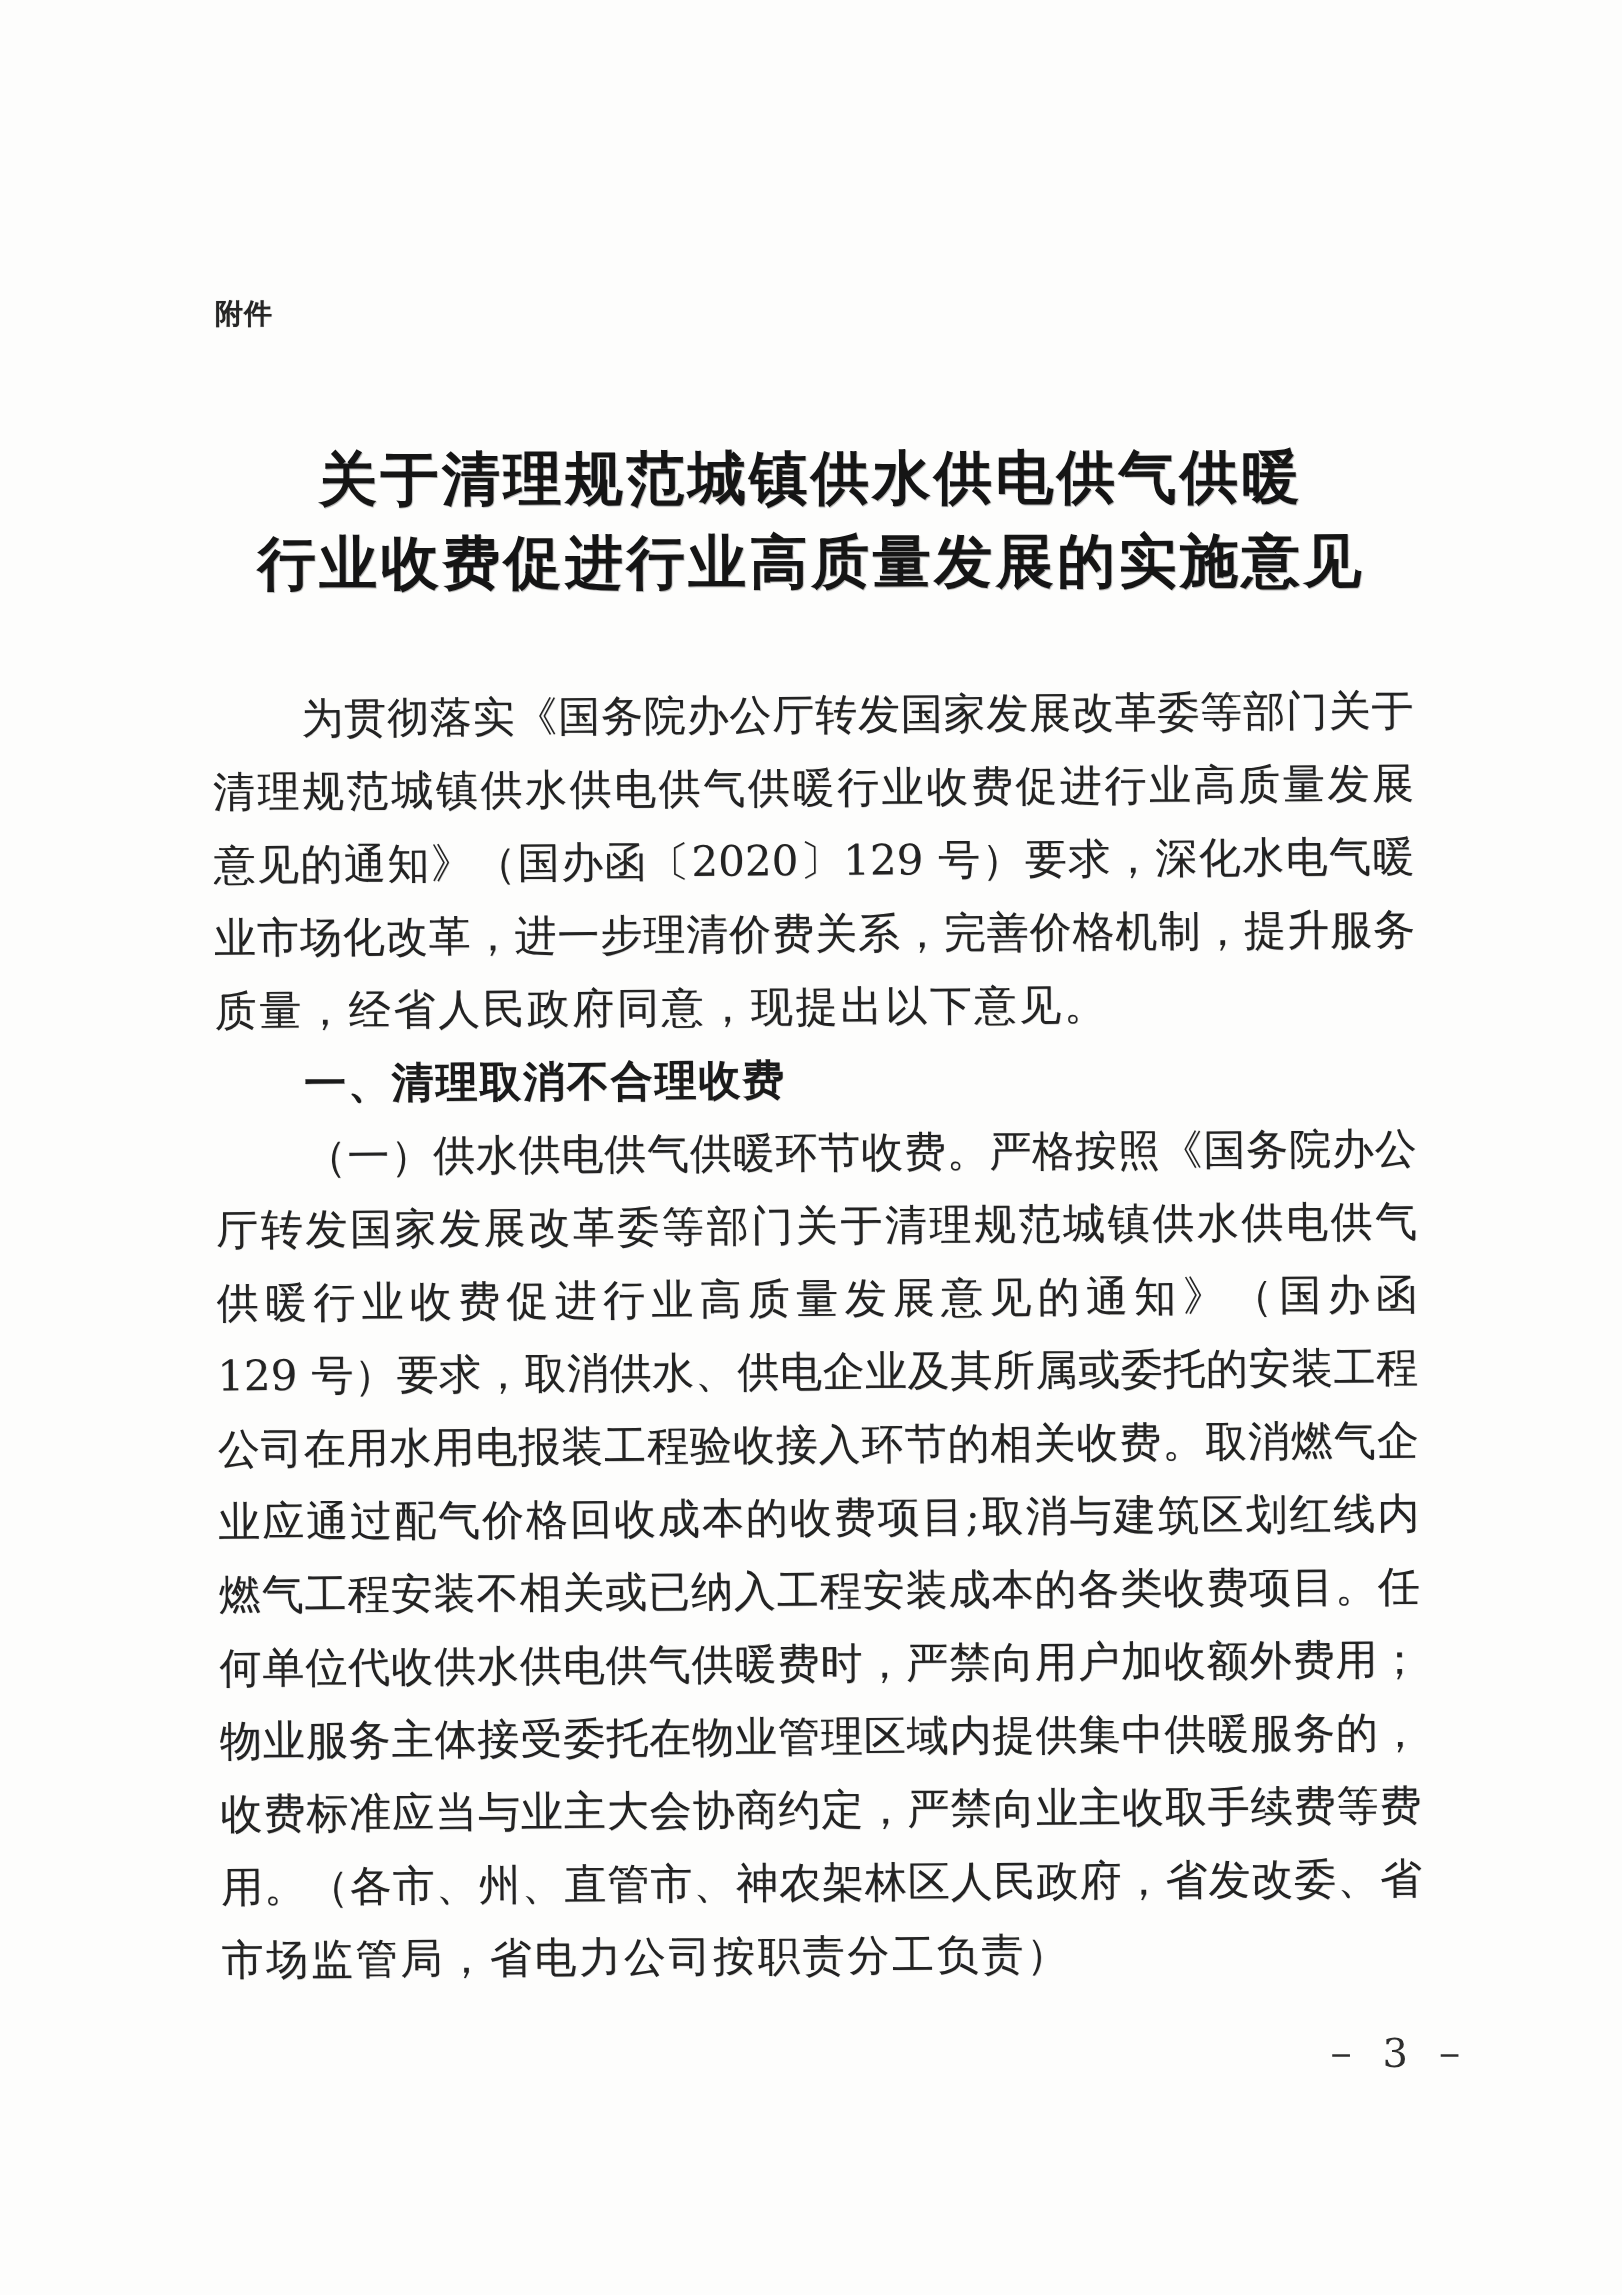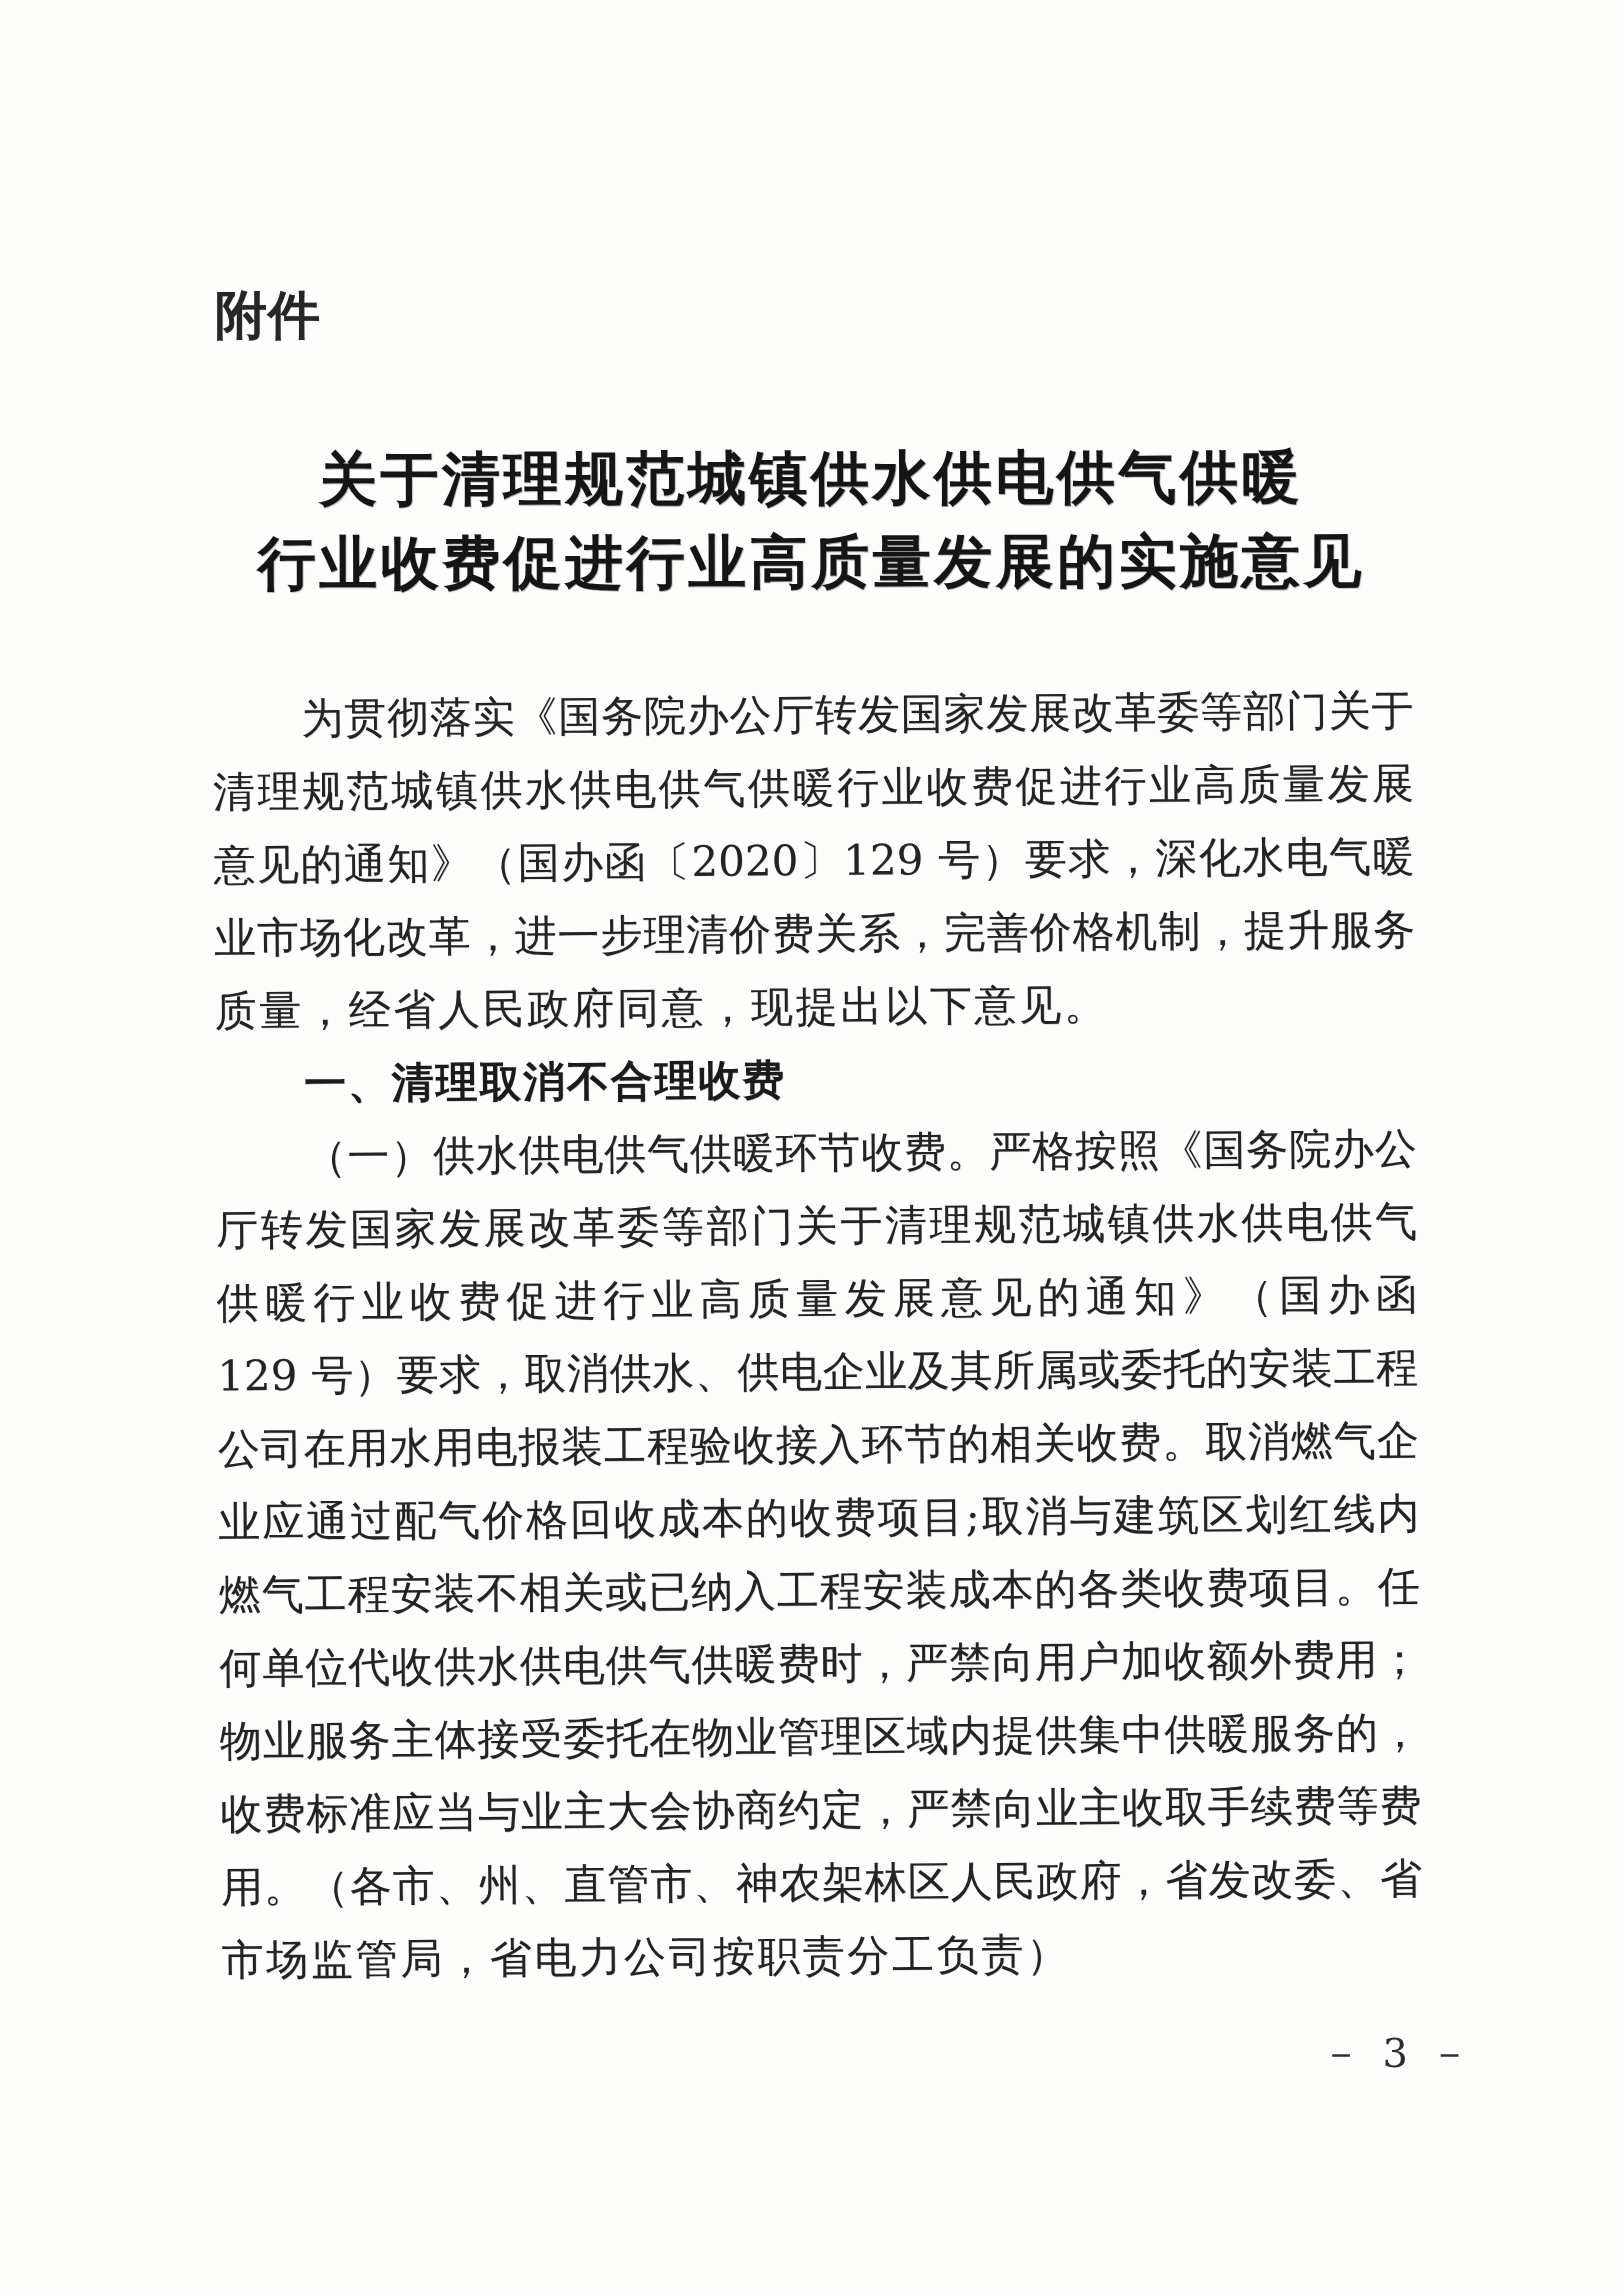--- a/index.html
+++ b/index.html
@@ -13,24 +13,24 @@
     height: 2295px;
     background: #fdfdfc;
     overflow: hidden;
     font-family: "DejaVu Serif", serif;
     color: #242424;
   }
   
   .attachment-label {
     position: absolute;
     left: 215px;
-    top: 281px;
+    top: 295px;
     font-family: "DejaVu Sans", sans-serif;
     font-weight: 600;
-    font-size: 52px;
+    font-size: 28px;
     letter-spacing: 0.9px;
     color: #262626;
     text-shadow: 0 0 0.9px rgba(30,30,30,0.45);
   }
   
   .title-block {
     position: absolute;
     left: 0;
     top: 436px;
     width: 100%;

